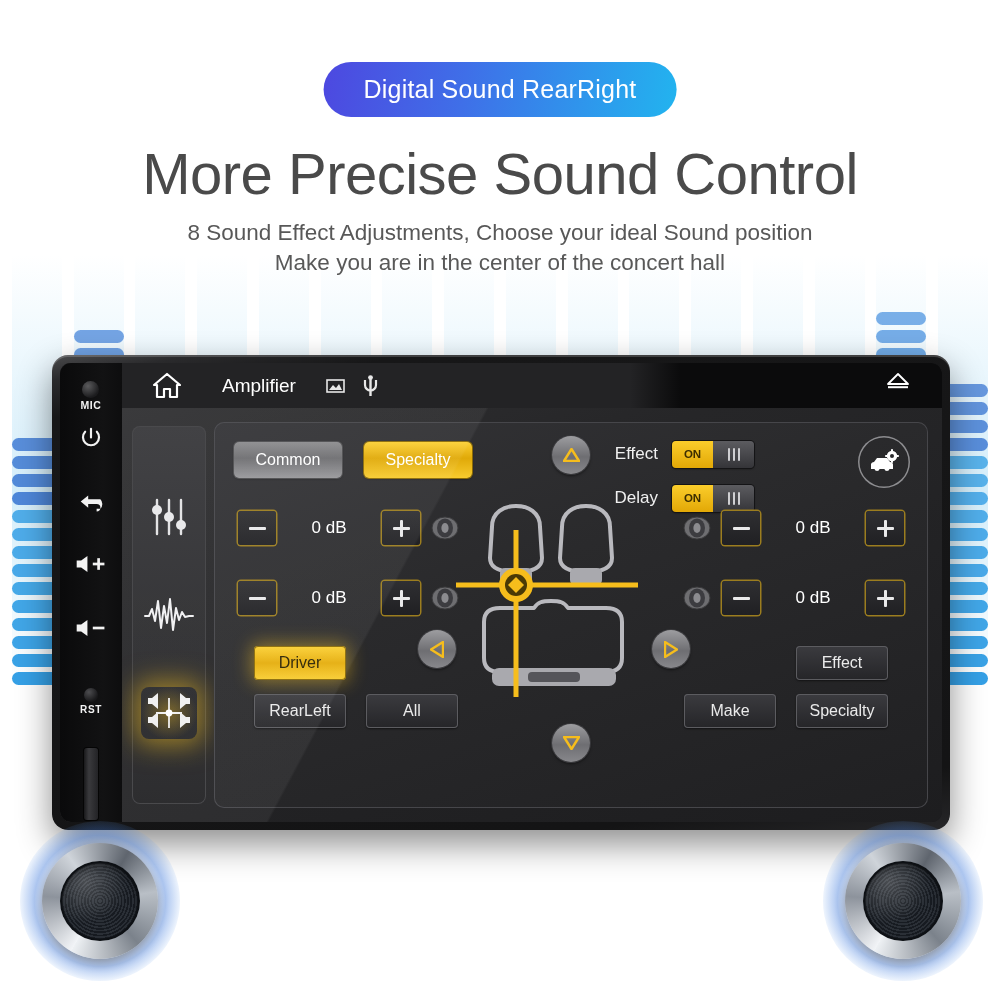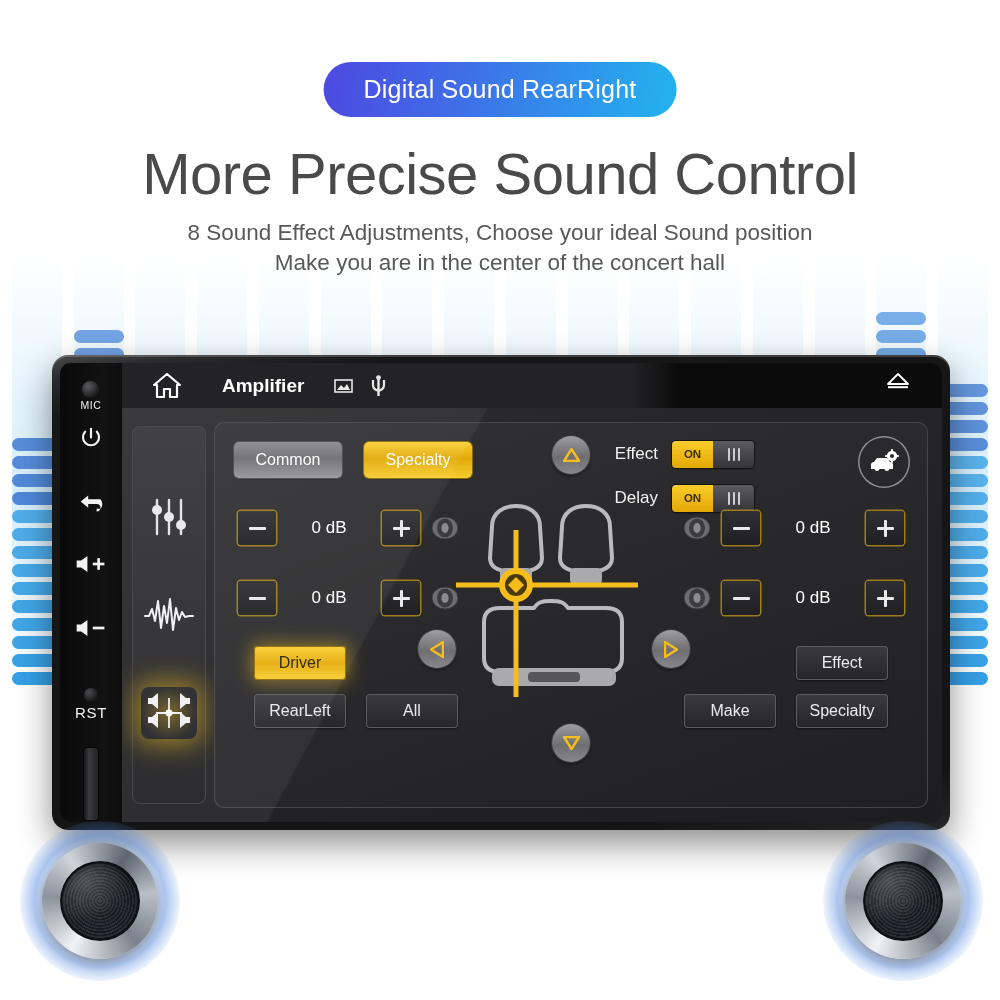--- a/index.html
+++ b/index.html
@@ -40,43 +40,43 @@
     box-shadow:0 14px 34px rgba(0,0,0,.45), 0 2px 0 rgba(255,255,255,.18) inset;
     z-index:10;
   }
   #unit-inner{position:absolute;left:8px;top:8px;right:8px;bottom:8px;
     border-radius:11px;background:#080809;
     box-shadow:0 0 0 1px #3a3a3c inset;}
 
   
   #bezel{position:absolute;left:0;top:0;width:62px;bottom:0;
      border-radius:11px 0 0 11px;
-     background:linear-gradient(90deg,#0a0a0b 0%,#121213 70%,#0d0d0e 100%);}
+     background:linear-gradient(90deg,#0a0a0b 0%,#121213 70%,#0d0d0e 100%);font-weight:bold;}
   .hard{position:absolute;left:0;width:62px;text-align:center;color:#f2f2f2;}
   #mic-dot{position:absolute;left:22px;top:18px;width:17px;height:17px;border-radius:50%;
      background:radial-gradient(circle at 35% 30%,#5b5b5d,#1c1c1e 70%);}
   #mic-label{top:36px;font-size:10.5px;letter-spacing:.6px;}
   #rst-dot{position:absolute;left:24px;top:325px;width:14px;height:14px;border-radius:50%;
      background:radial-gradient(circle at 35% 30%,#4d4d50,#18181a 70%);}
-  #rst-label{top:341px;font-size:15px;letter-spacing:.6px;}
+  #rst-label{top:341px;font-size:10px;letter-spacing:.6px;}
   #slot{position:absolute;left:24px;top:385px;width:14px;height:72px;border-radius:3px;
      background:linear-gradient(90deg,#19191b,#3a3a3d 35%,#232326 100%);
      box-shadow:0 0 0 1px #050505;}
 
   
   #screen{position:absolute;left:62px;top:0;right:0;bottom:0;border-radius:0 11px 11px 0;
      background:#141416;overflow:hidden;}
 
   
   #statusbar{position:absolute;left:0;top:0;right:0;height:45px;
      background:linear-gradient(90deg,#232325 0%,#232325 62%,#0b0b0c 68%,#0b0b0c 100%);
      display:flex;align-items:center;color:#fff;}
   #sb-left{display:flex;align-items:center;gap:0;flex:1;}
   #sb-right{display:flex;align-items:center;gap:21px;padding-right:20px;flex-direction:column;}
-  #app-title{font-size:19px;font-weight:bold;margin-left:40px;}
+  #app-title{font-size:19px;font-weight:normal;margin-left:40px;}
   #sb-time{font-size:16.5px;font-weight:bold;margin-right:6px;}
   .sbicon{display:flex;align-items:center;justify-content:center;}
 
   
   #content{position:absolute;left:0;top:45px;right:0;bottom:0;
      background:linear-gradient(160deg,#2f2f31 0%,#262628 30%,#1d1d1f 100%);}
   
   #sheen{position:absolute;left:0;top:0;width:480px;height:100%;
      background:linear-gradient(118deg,rgba(255,255,255,.055) 0%,rgba(255,255,255,.055) 52%,rgba(255,255,255,0) 52.4%);
      pointer-events:none;}

